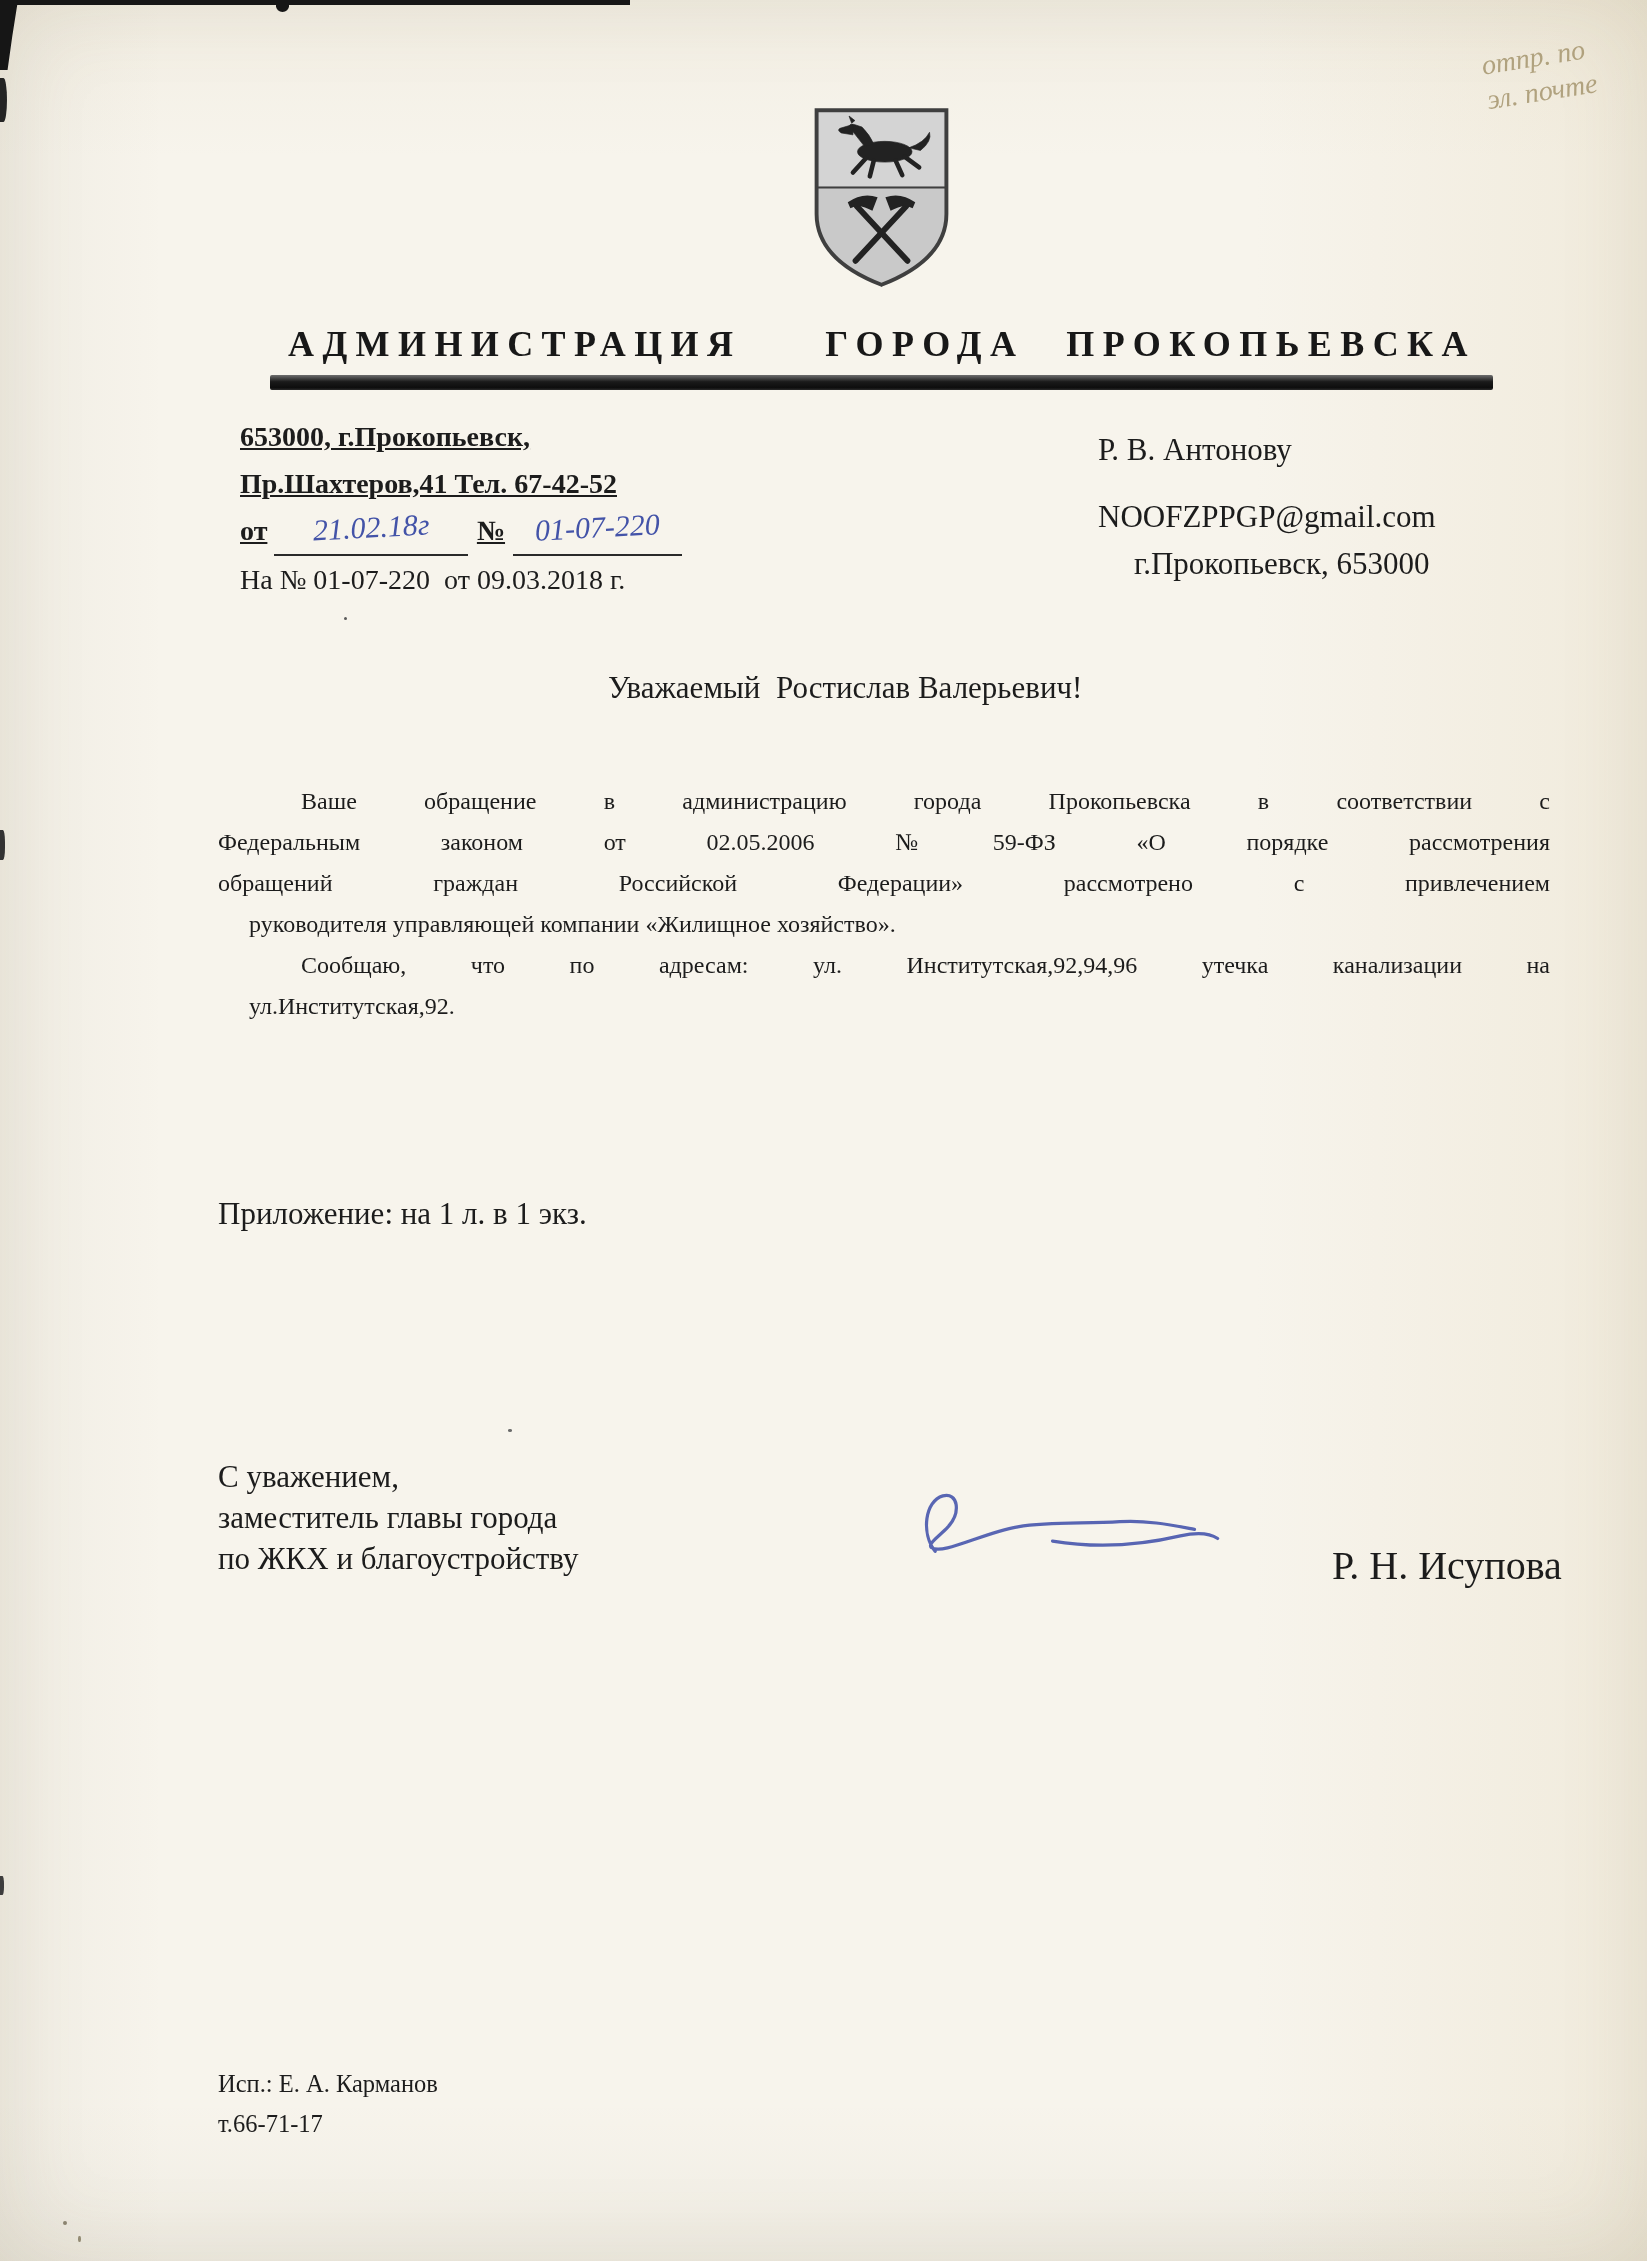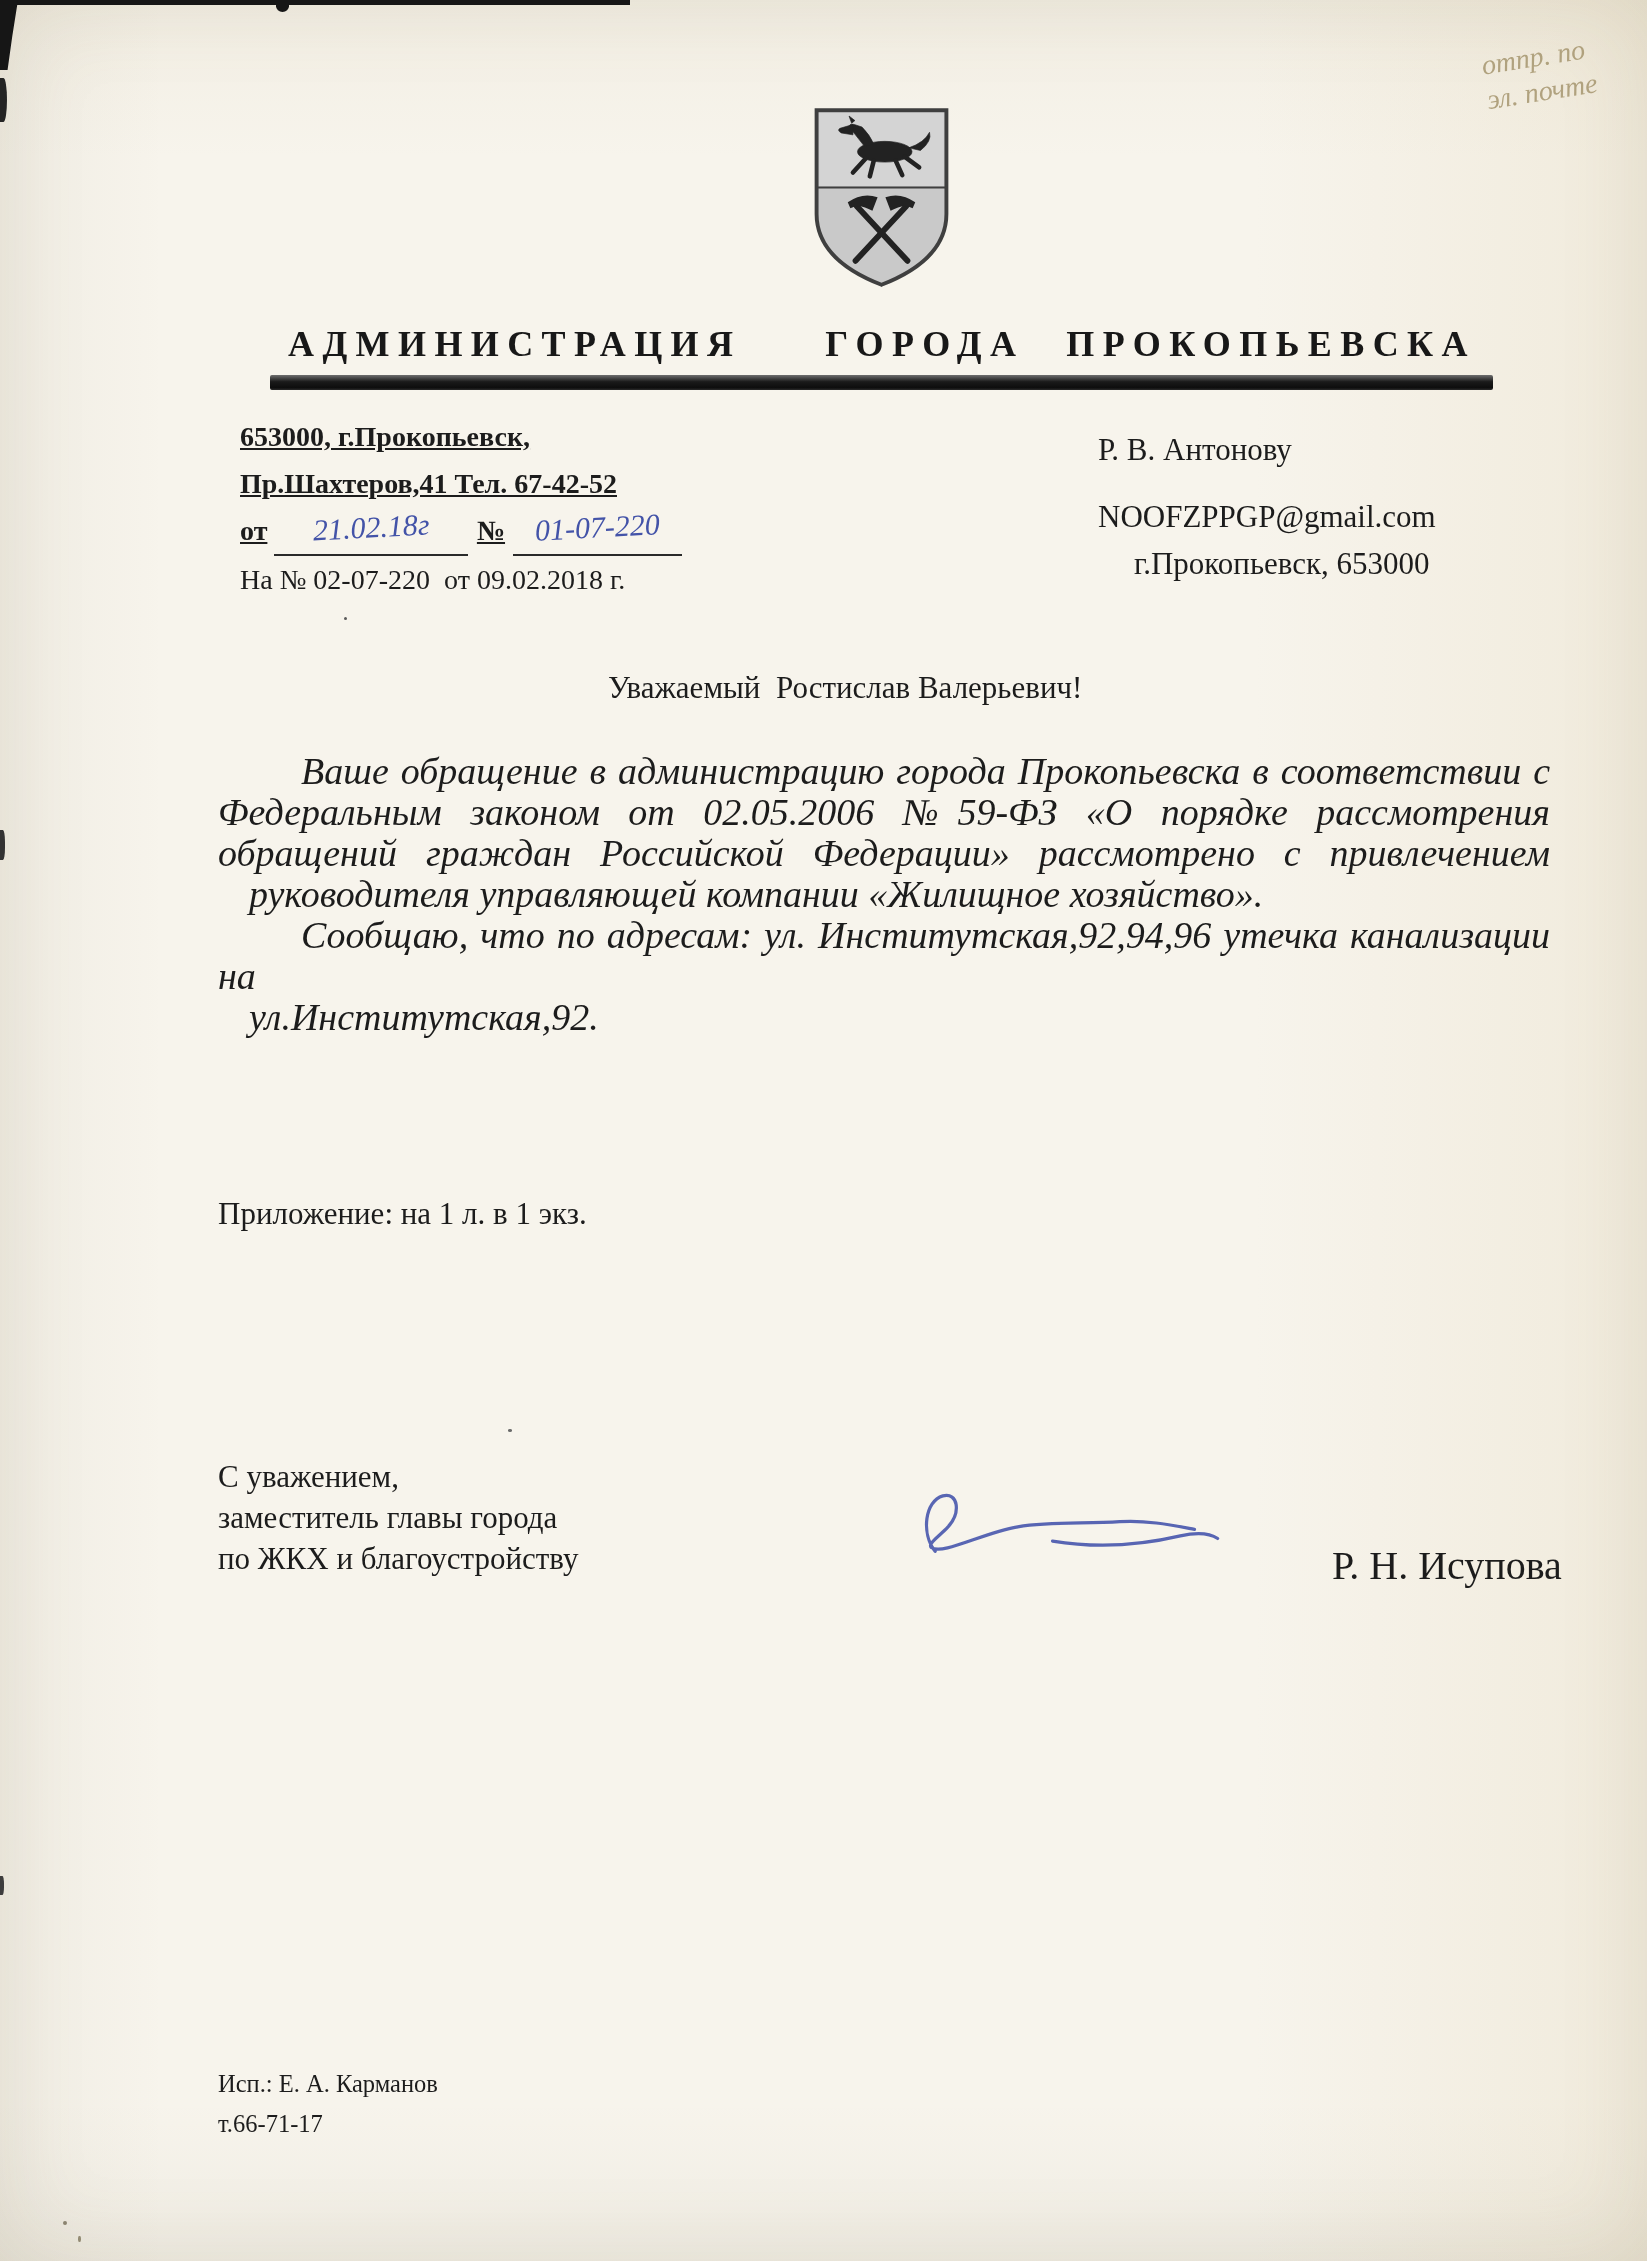--- a/index.html
+++ b/index.html
@@ -67,21 +67,21 @@
   .recipient-city { top:544px;margin-left:36px; }
 
   .pencil {
     position:absolute; left:1479px; top:48px; color:#a6966f;
     font-style:italic; font-size:28px; line-height:35px;
     transform:rotate(-9deg); transform-origin:left top; white-space:nowrap; opacity:.85;
   }
 
   .salutation { position:absolute; left:608px; top:670px; font-size:31px;text-align:right; }
 
-  .paragraphs { position:absolute; left:218px; top:751px; width:1332px; font-size:38px;font-style:italic; }
+  .paragraphs { position:absolute; left:218px; top:781px; width:1332px; font-size:24px; }
   .jline { line-height:41px; text-align:justify; text-align-last:justify; white-space:pre-wrap; }
   .jline.last { text-align-last:left;margin-left:31px; }
   .par .jline:first-child { text-indent:83px; }
 
   .attachment { position:absolute; left:218px; top:1196px; font-size:31px; }
 
   .closing { position:absolute; left:218px; top:1456px; font-size:31px; line-height:41px; }
 
   .signature-svg { position:absolute; left:859px; top:1479px; width:400px; height:97px; }
   .sig-name { position:absolute; left:1332px; top:1542px; font-size:40px; }
@@ -138,21 +138,21 @@
 
   <div class="org-title">АДМИНИСТРАЦИЯ  ГОРОДА ПРОКОПЬЕВСКА</div>
   <div class="title-bar"></div>
 
   <div class="sender">
     <div class="b">653000, г.Прокопьевск,</div>
     <div class="b">Пр.Шахтеров,41 Тел. 67-42-52</div>
     <div>
       <span class="b">от</span><span class="fill date"><span class="hw">21.02.18г</span></span><span class="b">№</span><span class="fill num"><span class="hw">01-07-220</span></span>
     </div>
-    <div class="ref-line pre">На № 02-07-220  от 09.02.2018 г.</div>
+    <div class="ref-line pre">На № 01-07-220  от 09.03.2018 г.</div>
   </div>
 
   <div class="recipient-name">Р. В. Антонову</div>
   <div class="recipient-email">NOOFZPPGP@gmail.com</div>
   <div class="recipient-city">г.Прокопьевск, 653000</div>
 
   <div class="pencil">
     <div>отпр. по</div>
     <div>эл. почте</div>
   </div>

